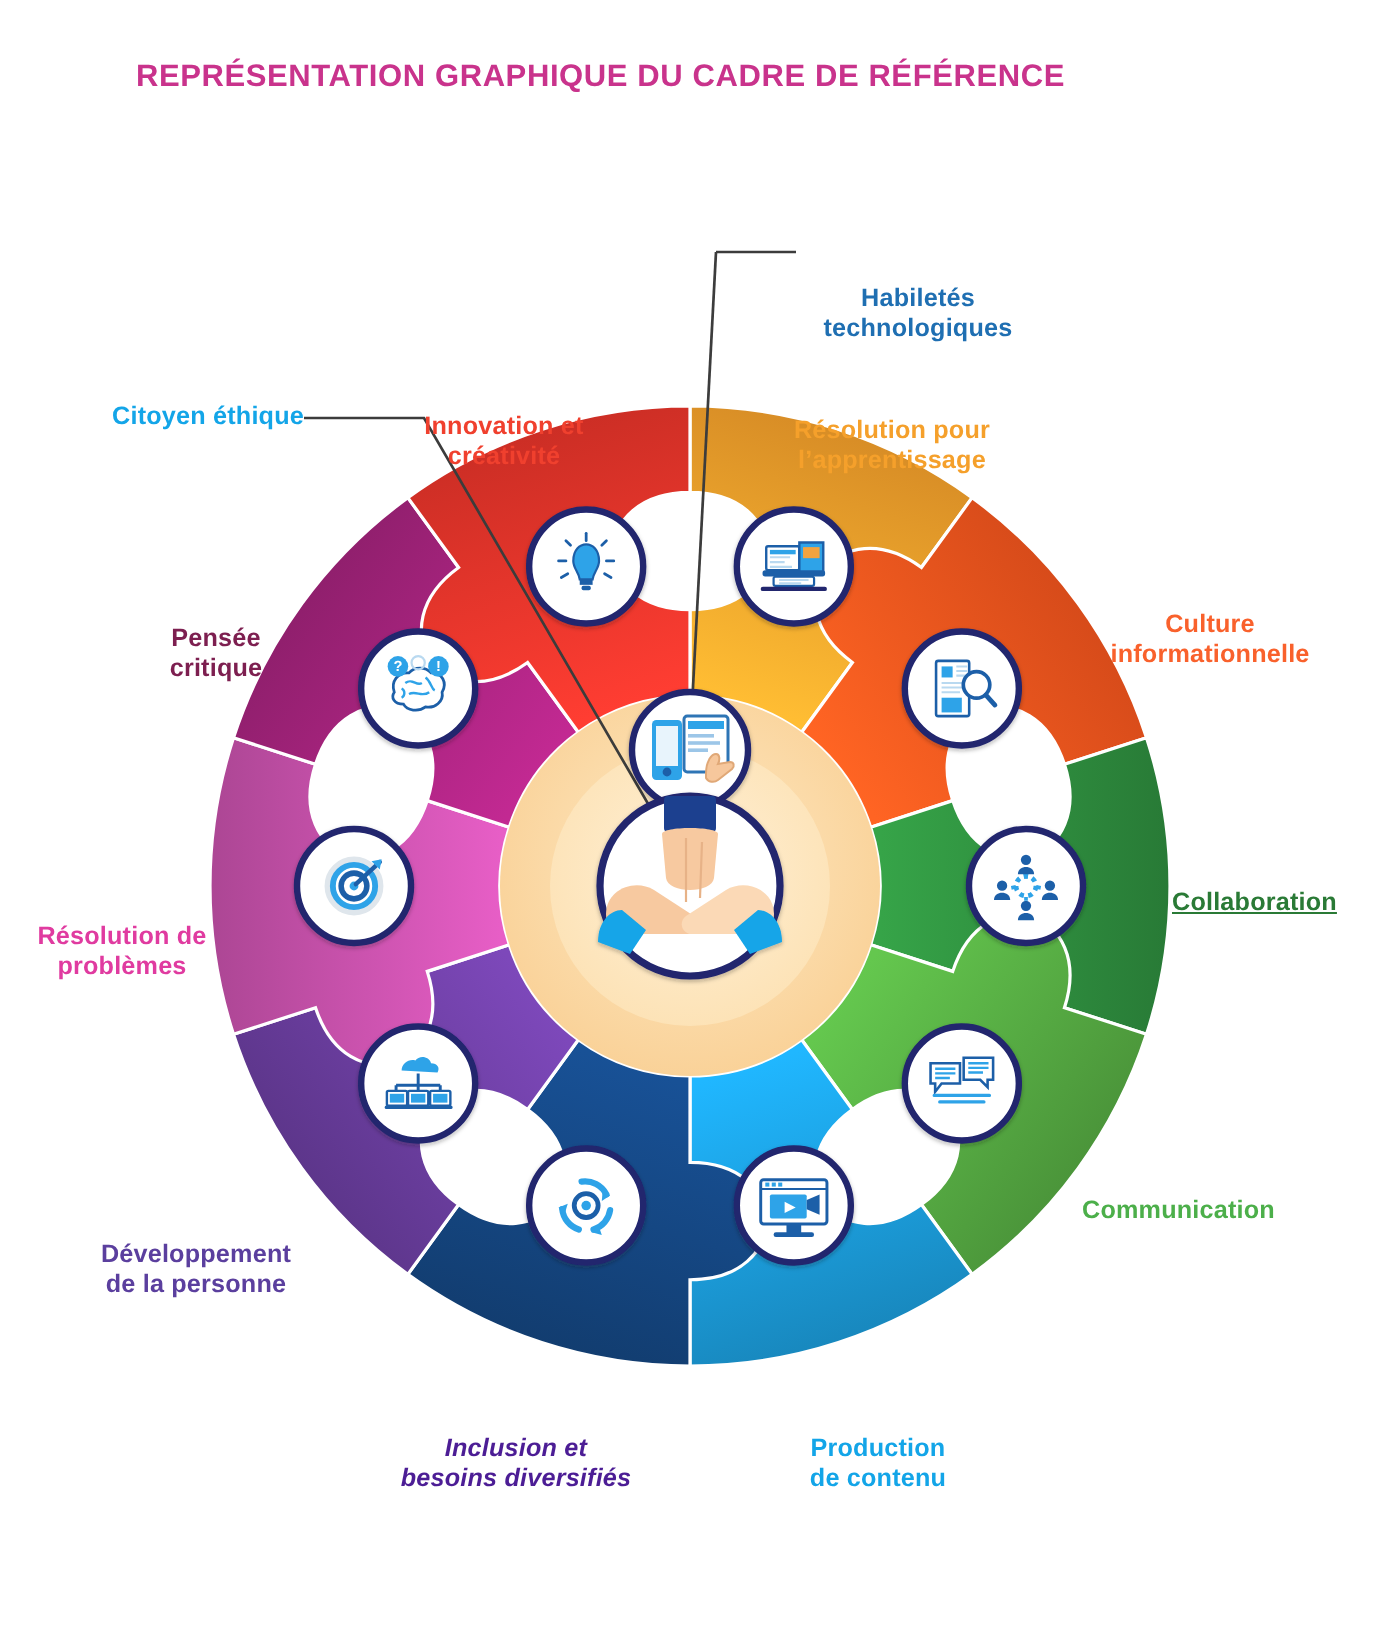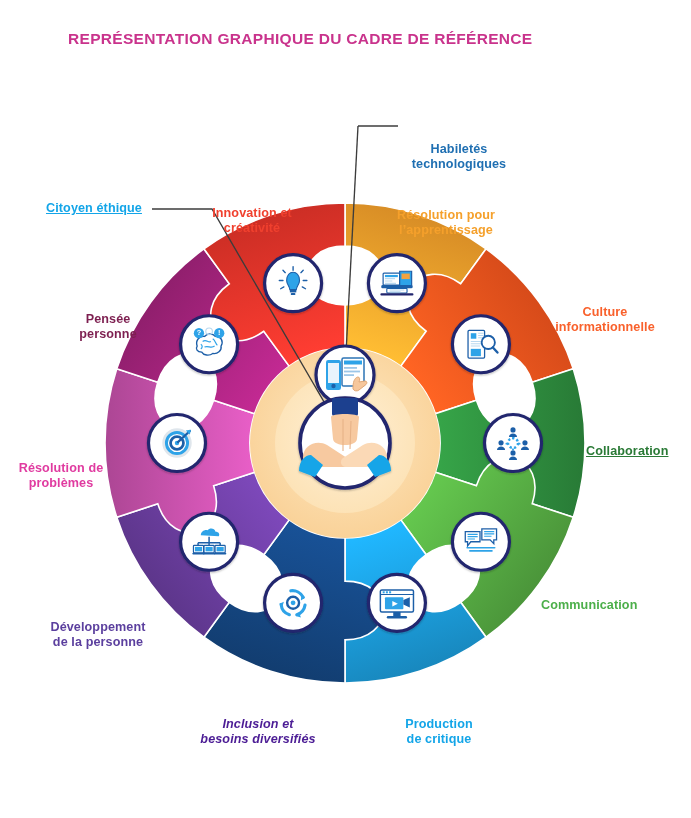--- a/index.html
+++ b/index.html
@@ -33,21 +33,21 @@
 
   .lbl{
     position:absolute;
     font-size:12.6px;
     font-weight:bold;
     line-height:1.18;
     white-space:pre-line;
     letter-spacing:0.1px;
   }
   .lbl.c{text-align:center;margin-top:34px;}
-  .lbl.r{text-align:left;text-decoration:underline;}
+  .lbl.r{text-align:right;}
   .lbl.l{text-align:left;}
 </style>
 </head>
 <body>
 
 <div id="stage">
 
   <div class="title">REPRÉSENTATION GRAPHIQUE DU CADRE DE RÉFÉRENCE</div>
 
   <svg class="wheel" viewBox="0 0 691 818">
@@ -298,28 +298,28 @@
   </svg>
 
   <div id="labels">
       <div class="lbl c" style="left: 386px; top: 174px; width: 120px; color: rgb(245, 160, 43);">Résolution pour
 l’apprentissage</div>
       <div class="lbl c" style="left: 540px; top: 271px; width: 130px; color: rgb(249, 97, 44);">Culture
 informationnelle</div>
       <div class="lbl l" style="left: 586px; top: 444px; width: 104px; color: rgb(42, 122, 54); text-decoration: underline;">Collaboration</div>
       <div class="lbl l" style="left: 541px; top: 598px; width: 130px; color: rgb(76, 175, 74);">Communication</div>
       <div class="lbl c" style="left: 384px; top: 683px; width: 110px; color: rgb(19, 165, 232);">Production
-de critique</div>
+de contenu</div>
       <div class="lbl c" style="left: 188px; top: 683px; width: 140px; color: #4c1d95; font-style: italic;">Inclusion et
 besoins diversifiés</div>
       <div class="lbl c" style="left: 24px; top: 586px; width: 148px; color: rgb(91, 63, 158);">Développement
 de la personne</div>
       <div class="lbl c" style="left: 5px; top: 427px; width: 112px; color: rgb(224, 59, 160);">Résolution de
 problèmes</div>
       <div class="lbl c" style="left: 62px; top: 278px; width: 92px; color: rgb(125, 31, 80);">Pensée
-personne</div>
+critique</div>
       <div class="lbl c" style="left: 192px; top: 172px; width: 120px; color: rgb(240, 64, 46);">Innovation et
 créativité</div>
       <div class="lbl c" style="left: 404px; top: 108px; width: 110px; color: rgb(31, 111, 178);">Habiletés
 technologiques</div>
       <div class="lbl r" style="left: 46px; top: 201px; width: 106px; color: rgb(19, 165, 232);">Citoyen éthique</div>
     </div>
 </div>
 
 </body></html>

